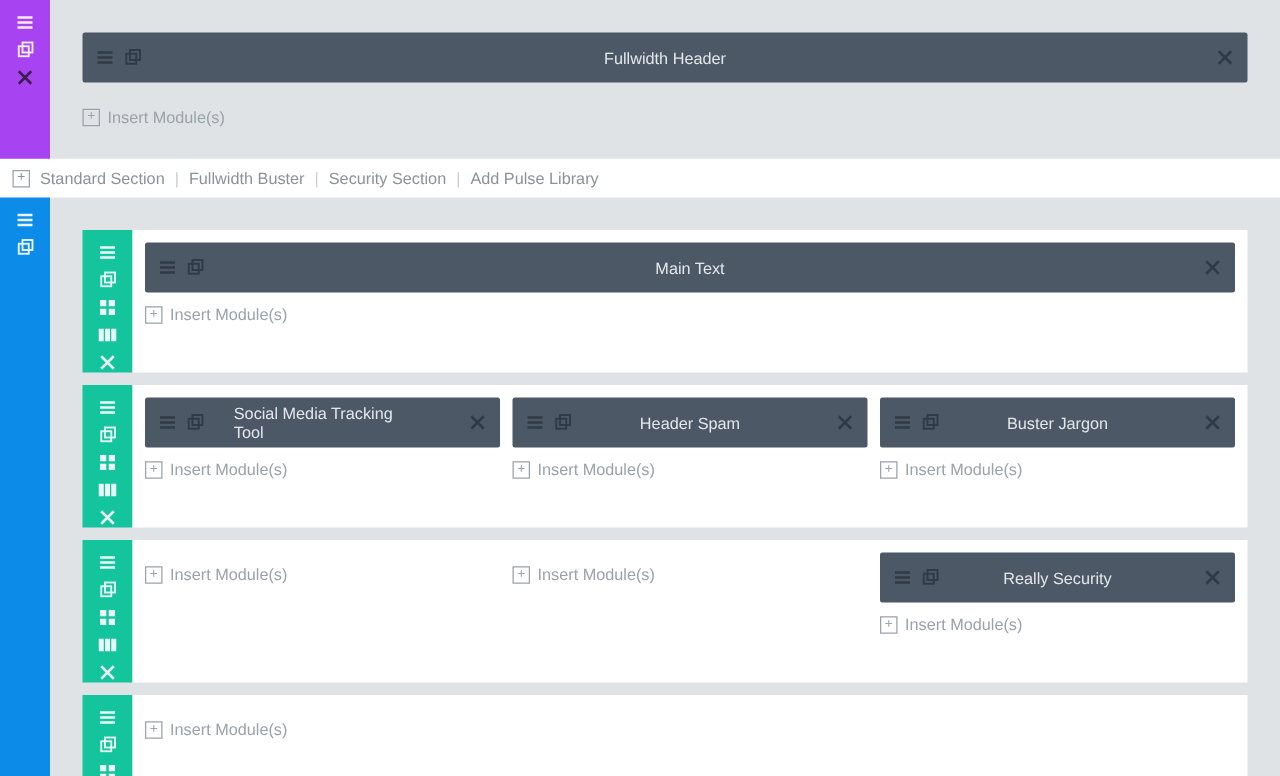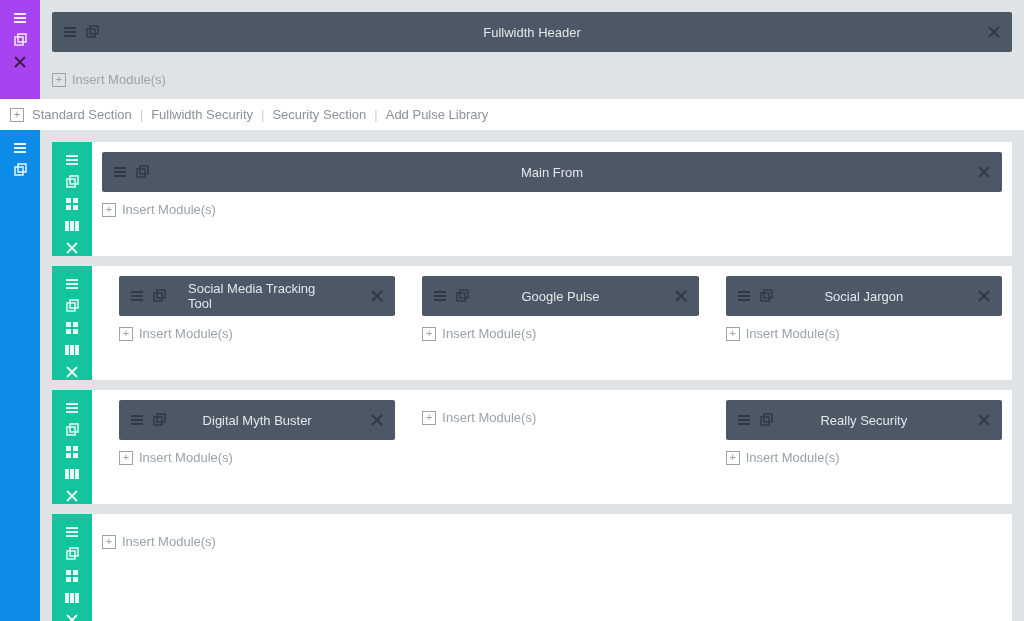--- a/index.html
+++ b/index.html
@@ -1,20 +1,20 @@
 <!DOCTYPE html>
 <html><head>
 <meta charset="utf-8">
 <style>
 * { box-sizing: border-box; margin: 0; padding: 0; }
 body { font-family: -apple-system, BlinkMacSystemFont, "Segoe UI", Arial, sans-serif; font-size: 13px; color: #6c7781; background: #fff; width: 1024px; }
 
 .section { display: flex; width: 100%; }
 .section-handle { width: 40px; display: flex; flex-direction: column; align-items: center; padding-top: 10px; gap: 6px; }
-.section-body { flex: 1; background: #e0e3e6; padding: 12px; display: flex; flex-direction: column; gap: 10px; }
+.section-body { flex: 1; background: #e0e3e6; padding: 26px; display: flex; flex-direction: column; gap: 10px; }
 
 .purple-handle { background: #a743f0; }
 .blue-handle { background: #0c8ce8; }
 .teal-handle { background: #14c49d; }
 
 .icon { width: 16px; height: 16px; display: inline-flex; align-items: center; justify-content: center; }
 .icon svg { width: 100%; height: 100%; }
 
 .handle-icon { color: #fff; opacity: 0.9; }
 .purple-handle .handle-icon, .blue-handle .handle-icon, .teal-handle .handle-icon { color: #fff; }
@@ -25,21 +25,21 @@
 .module-bar .title { position: absolute; left: 50%; transform: translateX(-50%); color: #e4e7ea; font-size: 13px; }
 .module-bar .close { position: absolute; right: 10px; }
 
 .insert-line { display: flex; align-items: center; gap: 6px; margin-top: 10px; color: #9aa2aa; font-size: 13px; }
 .insert-plus { width: 14px; height: 14px; border: 1px solid #9aa2aa; display: inline-flex; align-items: center; justify-content: center; font-size: 11px; line-height: 1; }
 
 .add-section-bar { display: flex; align-items: center; gap: 8px; padding: 8px 10px; color: #8a929a; font-size: 13px; }
 .add-section-bar .sep { color: #c7cdd2; }
 
 .cols-3 { display: flex; gap: 10px; }
-.cols-3 > div { flex: 1; margin-left: 17px; }
+.cols-3 > div { flex: 1; }
 
 .row-wrapper { display: flex; }
 .row-wrapper .teal-handle { width: 40px; }
 .row-inner { flex: 1; background: #fff; padding: 10px; }
 
 .dark-icon { color: #2f3a46; }
 
 </style>
 </head>
 <body>
@@ -113,21 +113,21 @@
       <span class="insert-plus">+</span>
       <span>Insert Module(s)</span>
     </div>
   </div>
 </div>
 
 <div class="add-section-bar">
   <span class="insert-plus">+</span>
   <span>Standard Section</span>
   <span class="sep">|</span>
-  <span>Fullwidth Security</span>
+  <span>Fullwidth Buster</span>
   <span class="sep">|</span>
   <span>Security Section</span>
   <span class="sep">|</span>
   <span>Add Pulse Library</span>
 </div>
 
 <div class="section">
   <div class="section-handle blue-handle">
     <span class="icon handle-icon">
         <svg viewBox="0 0 16 16">
@@ -177,21 +177,21 @@
                 <svg viewBox="0 0 16 16">
                   <use href="#i-hamburger"></use>
                 </svg>
               </span>
             <span class="icon dark-icon">
                 <svg viewBox="0 0 16 16">
                   <use href="#i-copy"></use>
                 </svg>
               </span>
           </div>
-          <span class="title">Main From</span>
+          <span class="title">Main Text</span>
           <span class="icon close dark-icon">
               <svg viewBox="0 0 16 16">
                 <use href="#i-close"></use>
               </svg>
             </span>
         </div>
         <div class="insert-line">
           <span class="insert-plus">+</span>
           <span>Insert Module(s)</span>
         </div>
@@ -261,21 +261,21 @@
                     <svg viewBox="0 0 16 16">
                       <use href="#i-hamburger"></use>
                     </svg>
                   </span>
                   <span class="icon dark-icon">
                     <svg viewBox="0 0 16 16">
                       <use href="#i-copy"></use>
                     </svg>
                   </span>
                 </div>
-              <span class="title">Google Pulse</span>
+              <span class="title">Header Spam</span>
               <span class="icon close dark-icon">
                   <svg viewBox="0 0 16 16">
                     <use href="#i-close"></use>
                   </svg>
                 </span>
             </div>
             <div class="insert-line">
                 <span class="insert-plus">+</span>
                 <span>Insert Module(s)</span>
               </div>
@@ -287,21 +287,21 @@
                     <svg viewBox="0 0 16 16">
                       <use href="#i-hamburger"></use>
                     </svg>
                   </span>
                   <span class="icon dark-icon">
                     <svg viewBox="0 0 16 16">
                       <use href="#i-copy"></use>
                     </svg>
                   </span>
                 </div>
-              <span class="title">Social Jargon</span>
+              <span class="title">Buster Jargon</span>
               <span class="icon close dark-icon">
                   <svg viewBox="0 0 16 16">
                     <use href="#i-close"></use>
                   </svg>
                 </span>
             </div>
             <div class="insert-line">
                 <span class="insert-plus">+</span>
                 <span>Insert Module(s)</span>
               </div>
@@ -334,40 +334,20 @@
           </span>
         <span class="icon handle-icon">
             <svg viewBox="0 0 16 16">
               <use href="#i-close"></use>
             </svg>
           </span>
       </div>
       <div class="row-inner">
         <div class="cols-3">
           <div>
-            <div class="module-bar">
-              <div class="left-icons">
-                  <span class="icon dark-icon">
-                    <svg viewBox="0 0 16 16">
-                      <use href="#i-hamburger"></use>
-                    </svg>
-                  </span>
-                  <span class="icon dark-icon">
-                    <svg viewBox="0 0 16 16">
-                      <use href="#i-copy"></use>
-                    </svg>
-                  </span>
-                </div>
-              <span class="title">Digital Myth Buster</span>
-              <span class="icon close dark-icon">
-                  <svg viewBox="0 0 16 16">
-                    <use href="#i-close"></use>
-                  </svg>
-                </span>
-            </div>
             <div class="insert-line">
                 <span class="insert-plus">+</span>
                 <span>Insert Module(s)</span>
               </div>
           </div>
           <div>
             <div class="insert-line">
                 <span class="insert-plus">+</span>
                 <span>Insert Module(s)</span>
               </div>

